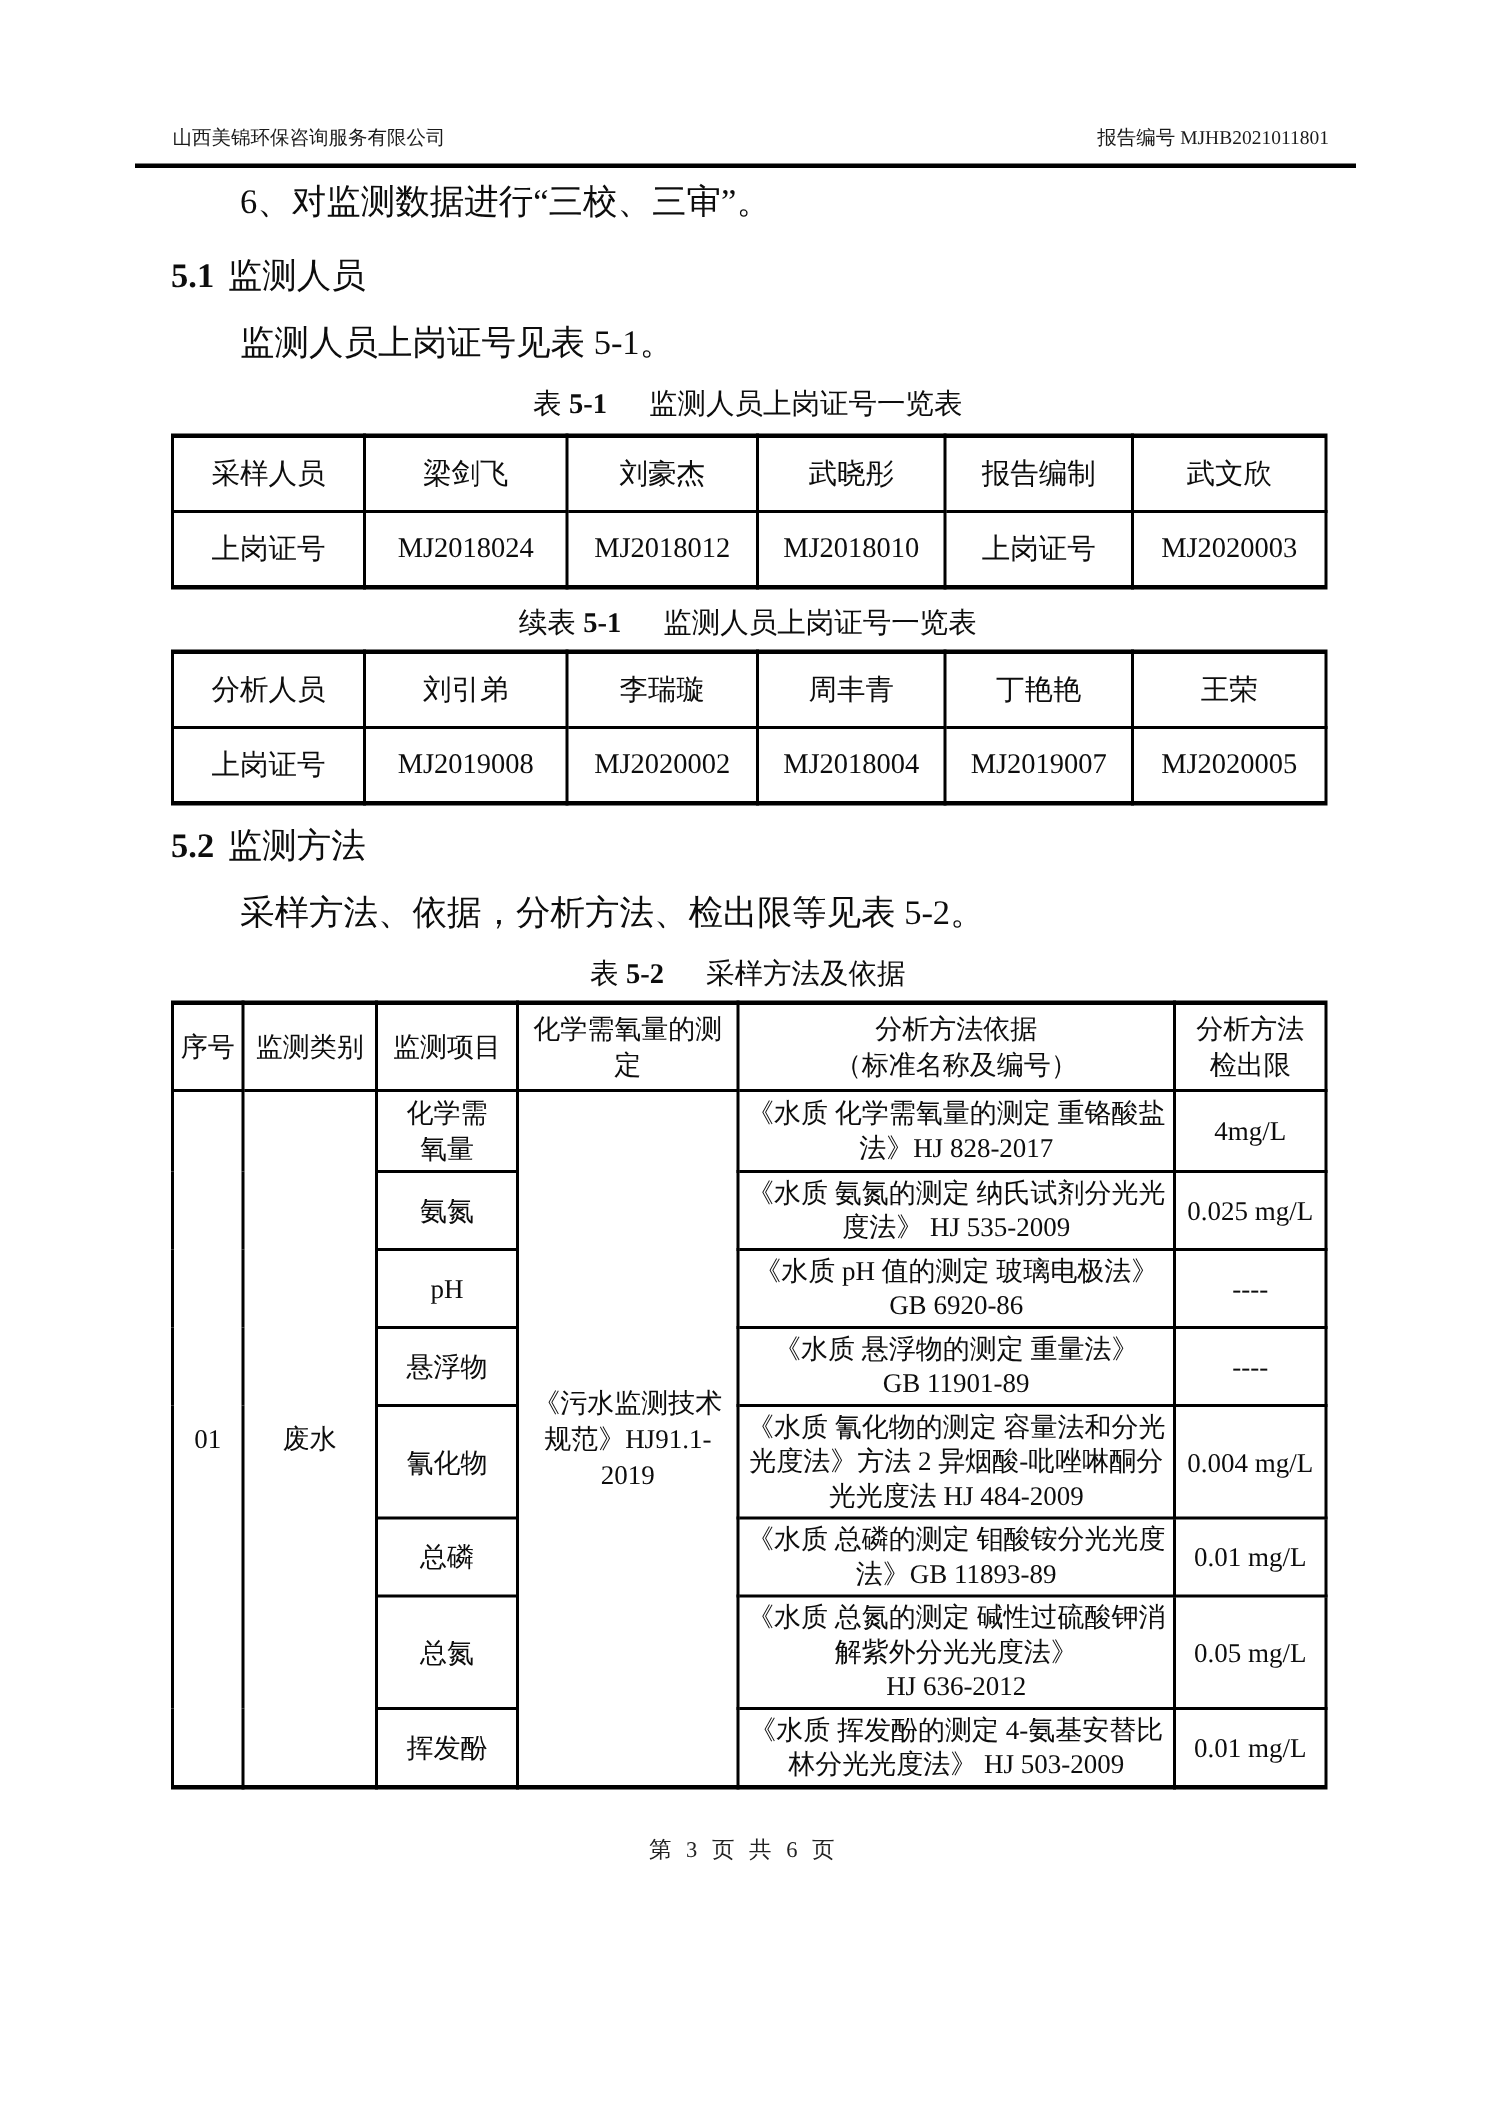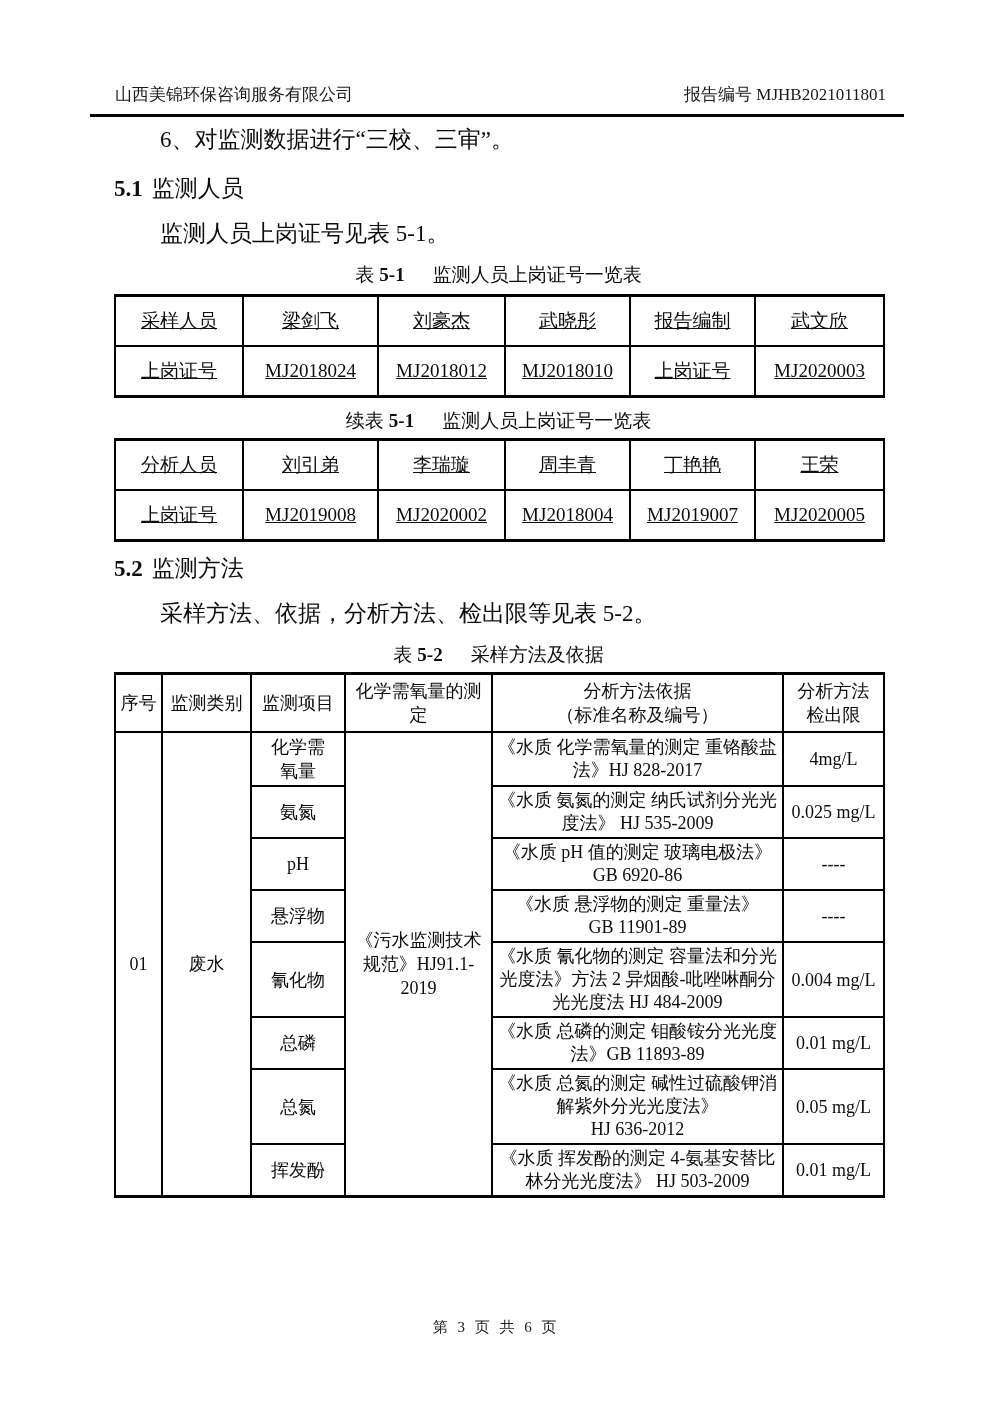--- a/index.html
+++ b/index.html
@@ -7,21 +7,21 @@
     width: 992px; height: 1403px; position: relative; overflow: hidden;
     font-family: "Liberation Serif", "DejaVu Serif", serif;
     color: #111;
   }
   .page { position: absolute; inset: 0; }
 
   
   .doc-header {
     margin: 83px 106px 0 115px;
     display: flex; justify-content: space-between; align-items: baseline;
-    font-size: 17px; color: #1a1a1a;
+    font-size: 13px; color: #1a1a1a;
   }
   .header-rule { margin: 8px 88px 0 90px; height: 3px; background: #000; }
 
   
   .content { margin: 0 109px 0 114px; } 
 
   .body-para {
     font-size: 23px; line-height: 45px; text-align: justify;
     text-indent: 2em; margin: 0; color: #0d0d0d;
   }
@@ -31,40 +31,40 @@
 
   .tbl-caption { text-align: center; font-size: 19px; line-height: 26px; margin-top: 6px; color: #0d0d0d; }
   .cap-prefix { }
   .cap-no { font-weight: bold; margin-left: 5px; }
   .cap-title { margin-left: 28px; }
   .cap51c { margin-top: 10px; }
   .cap52 { margin-top: 6px; }
 
   
   table { border-collapse: collapse; table-layout: fixed; width: 769px; background: #fff; }
-  .personnel-table { margin-top: 6px; text-decoration: underline; }
+  .personnel-table { margin-top: 6px; }
   .t51c { margin-top: 4px; }
   td, th {
     border: 2px solid #000; text-align: center; vertical-align: middle;
     padding: 2px 3px; white-space: pre-line; overflow: hidden;
     font-weight: normal; color: #0d0d0d;
   }
   table { border-top: 3px solid #000; border-bottom: 3px solid #000; }
   .personnel-table td { font-size: 19px; height: 44px; }
 
   .methods-table { margin-top: 4px; }
   .methods-table th { font-size: 18px; line-height: 24px; height: 52px; }
   .methods-table td { font-size: 18px; line-height: 24px; }
   .methods-table .c-method { line-height: 23px; }
   .r1 td { height: 41px; } .r2 td { height: 41px; } .r3 td { height: 42px; }
   .r4 td { height: 40px; } .r5 td { height: 63px; } .r6 td { height: 41px; }
   .r7 td { height: 56px; } .r8 td { height: 43px; }
 
   .doc-footer {
-    position: absolute; top: 1318px; left: 0; width: 100%;
+    position: absolute; top: 1224px; left: 0; width: 100%;
     text-align: center; font-size: 15px; letter-spacing: 3px; color: #222;
   }
 </style>
 </head>
 <body>
 
 <div class="page">
 
   <div class="doc-header">
     <span>山西美锦环保咨询服务有限公司</span>

